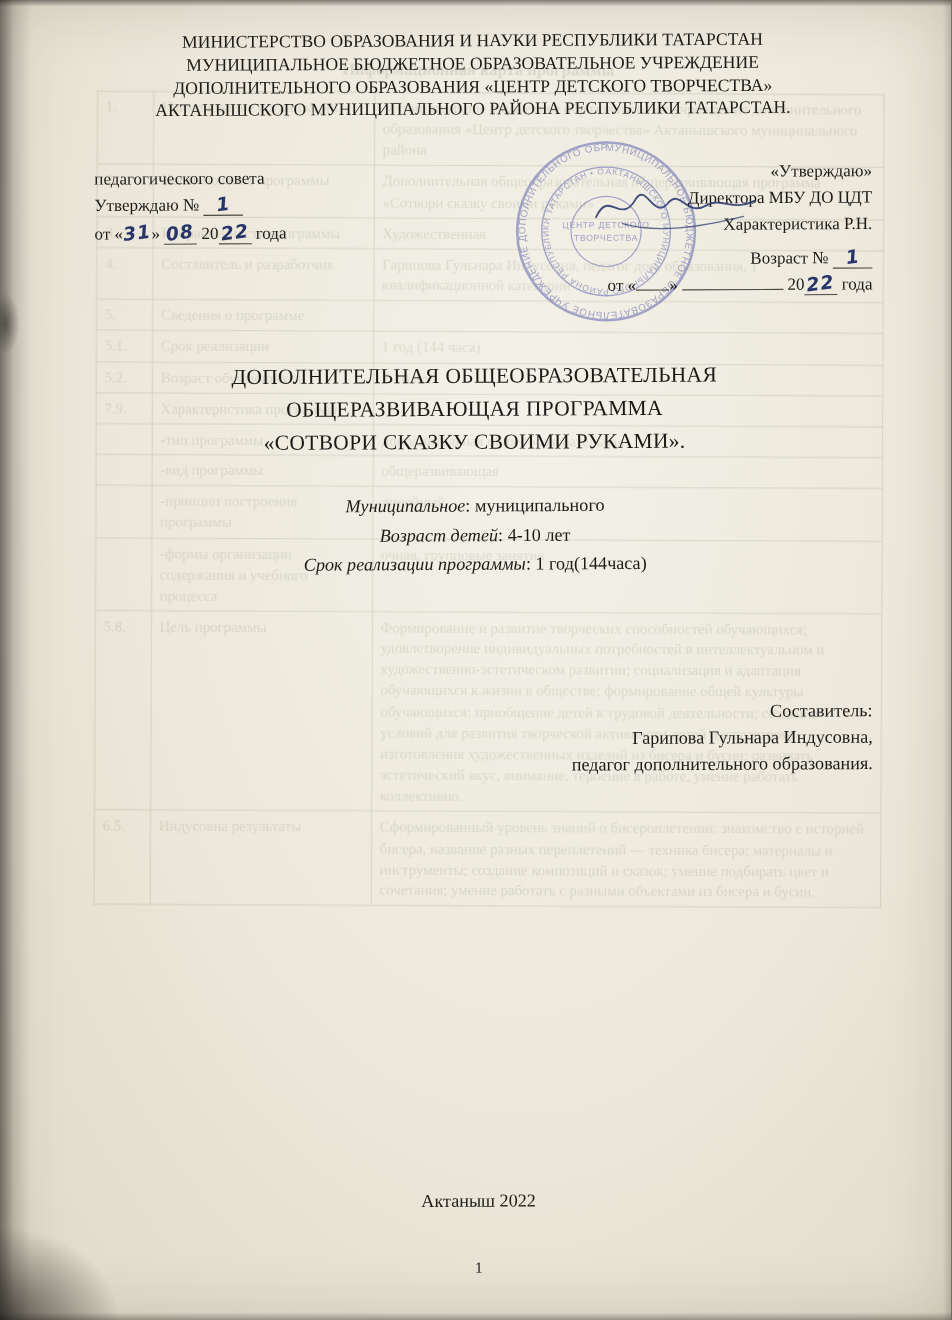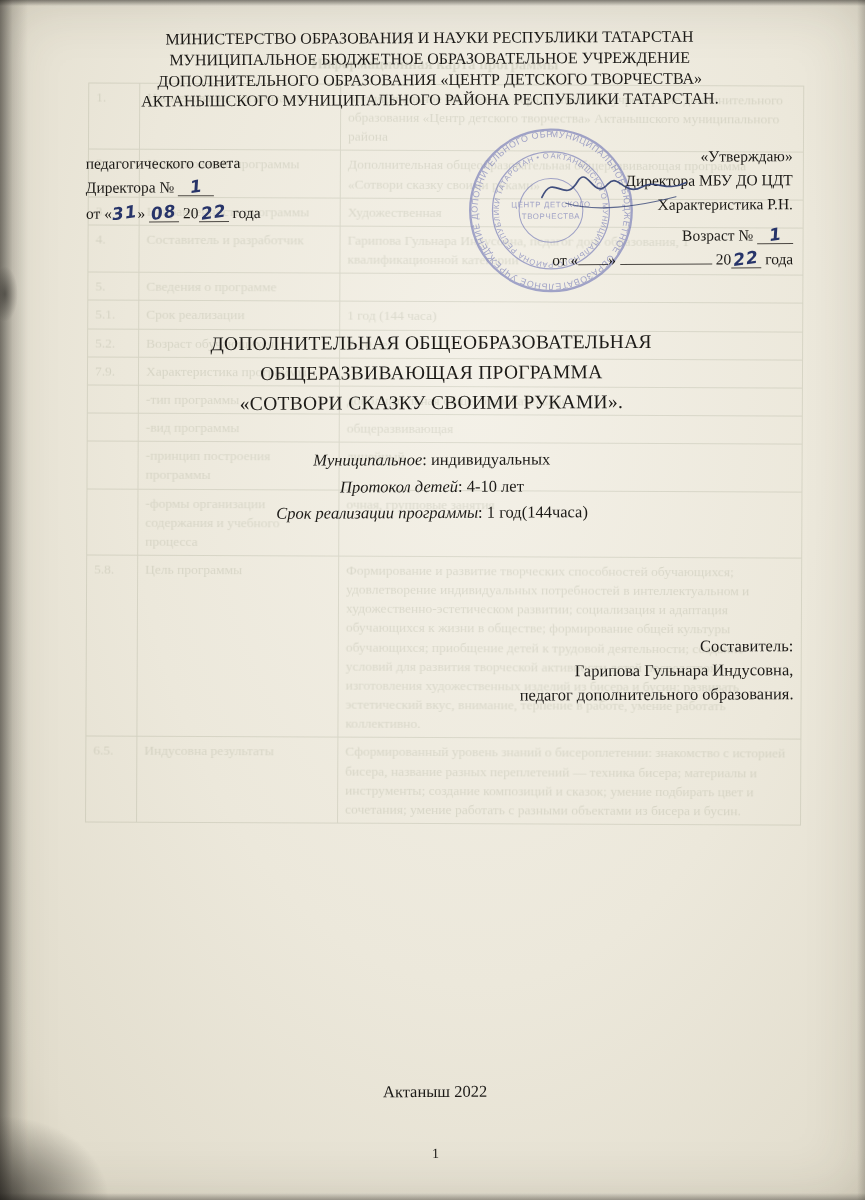--- a/index.html
+++ b/index.html
@@ -137,21 +137,21 @@
     <div class="header">
       <div>МИНИСТЕРСТВО ОБРАЗОВАНИЯ И НАУКИ РЕСПУБЛИКИ ТАТАРСТАН</div>
       <div>МУНИЦИПАЛЬНОЕ БЮДЖЕТНОЕ ОБРАЗОВАТЕЛЬНОЕ  УЧРЕЖДЕНИЕ</div>
       <div>ДОПОЛНИТЕЛЬНОГО ОБРАЗОВАНИЯ «ЦЕНТР ДЕТСКОГО ТВОРЧЕСТВА»</div>
       <div>АКТАНЫШСКОГО МУНИЦИПАЛЬНОГО РАЙОНА РЕСПУБЛИКИ ТАТАРСТАН.</div>
     </div>
 
     <div class="accept">
       <div>педагогического совета</div>
       <div>
-        <span>Директора №</span>
+        <span>Утверждаю №</span>
         <span class="blank"><span class="hand">1</span></span>
       </div>
       <div>
         <span>от «</span><span class="hand">31</span><span>»</span>
         <span class="blank day"><span class="hand">08</span></span>
         <span>20</span><span class="blank day"><span class="hand">22</span></span>
         <span>года</span>
       </div>
     </div>
 
@@ -192,22 +192,22 @@
       <path d="M30 38 C 60 47, 100 42, 140 32" fill="none" stroke="#2e3d72" stroke-width="1.2" stroke-linecap="round" opacity=".75"></path>
     </svg>
 
     <div class="title">
       <div>ДОПОЛНИТЕЛЬНАЯ ОБЩЕОБРАЗОВАТЕЛЬНАЯ</div>
       <div>ОБЩЕРАЗВИВАЮЩАЯ ПРОГРАММА</div>
       <div>«СОТВОРИ СКАЗКУ СВОИМИ РУКАМИ».</div>
     </div>
 
     <div class="details">
-      <div><i>Муниципальное</i><span>: индивидуальных</span></div>
-      <div><i>Протокол детей</i><span>: 4-10 лет</span></div>
+      <div><i>Муниципальное</i><span>: муниципального</span></div>
+      <div><i>Возраст детей</i><span>: 4-10 лет</span></div>
       <div><i>Срок реализации программы</i><span>: 1 год(144часа)</span></div>
     </div>
 
     <div class="author">
       <div>Составитель:</div>
       <div>Гарипова Гульнара Индусовна,</div>
       <div>педагог дополнительного образования.</div>
     </div>
 
     <div class="city">Актаныш 2022</div>

